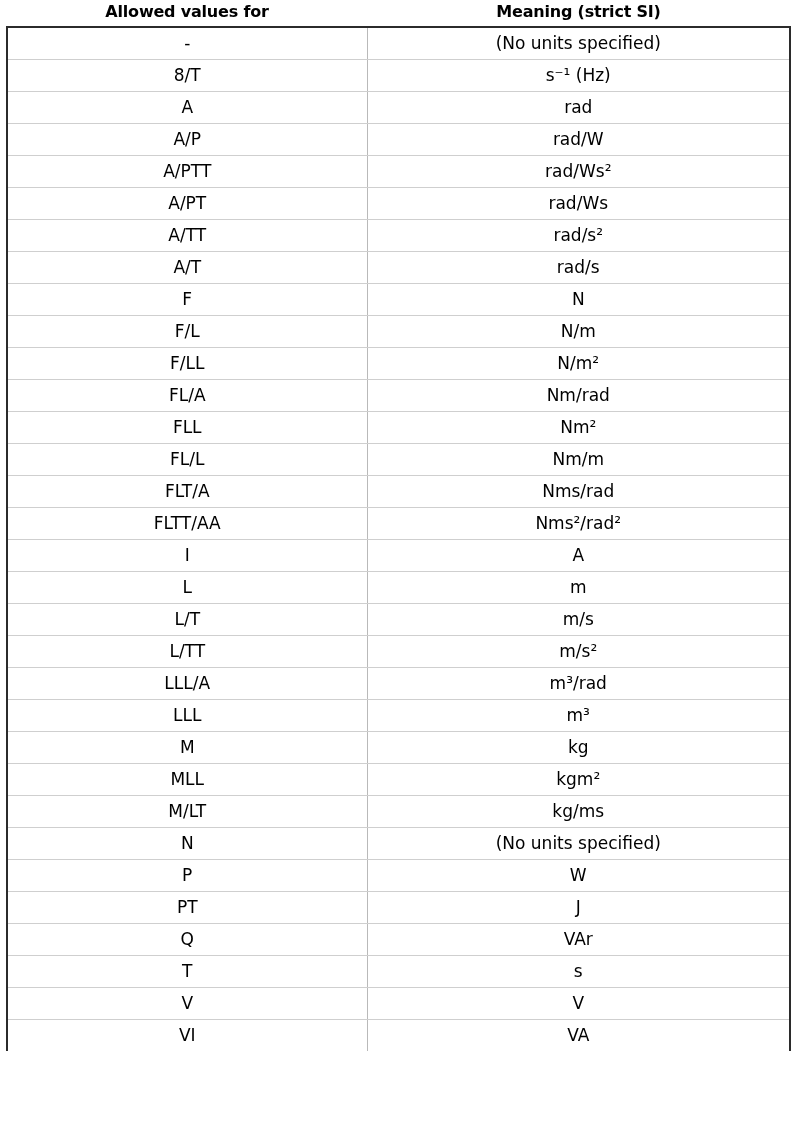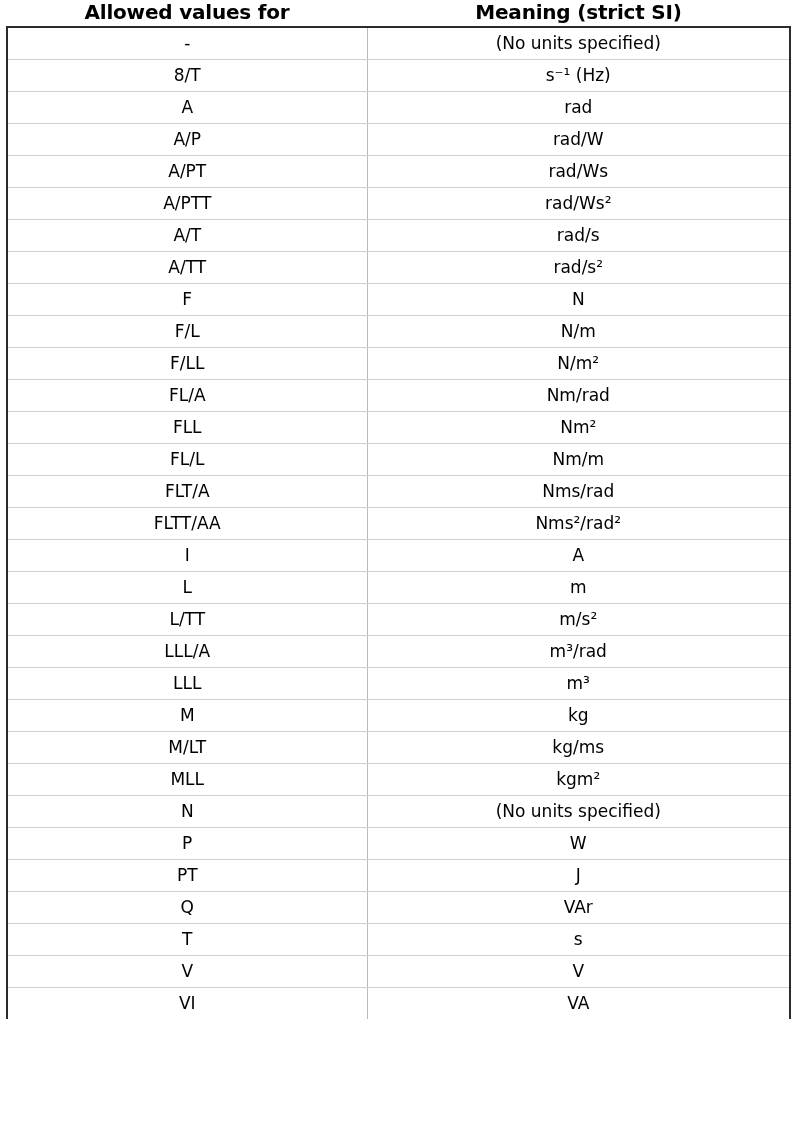--- a/index.html
+++ b/index.html
@@ -23,21 +23,21 @@
   table.units-table {
     border-collapse: collapse;
     width: 783px;
     margin-left: 6px;
     table-layout: fixed;
   }
   table.units-table col.col-left { width: 360px; }
   table.units-table col.col-right { width: 423px; }
 
   thead th {
-    font-size: 20px;
+    font-size: 16px;
     font-weight: bold;
     text-align: center;
     padding: 0 0 4px 0;
     letter-spacing: -0.2px;
     vertical-align: bottom;
     height: 22px;
     line-height: 20px;
     border: none;
     overflow: hidden;
     white-space: nowrap;
@@ -93,36 +93,36 @@
         </tr>
         <tr>
           <td class="cell-left">A</td>
           <td class="cell-right">rad</td>
         </tr>
         <tr>
           <td class="cell-left">A/P</td>
           <td class="cell-right">rad/W</td>
         </tr>
         <tr>
+          <td class="cell-left">A/PTT</td>
+          <td class="cell-right">rad/Ws²</td>
+        </tr>
+        <tr>
           <td class="cell-left">A/PT</td>
           <td class="cell-right">rad/Ws</td>
         </tr>
         <tr>
-          <td class="cell-left">A/PTT</td>
-          <td class="cell-right">rad/Ws²</td>
+          <td class="cell-left">A/TT</td>
+          <td class="cell-right">rad/s²</td>
         </tr>
         <tr>
           <td class="cell-left">A/T</td>
           <td class="cell-right">rad/s</td>
         </tr>
         <tr>
-          <td class="cell-left">A/TT</td>
-          <td class="cell-right">rad/s²</td>
-        </tr>
-        <tr>
           <td class="cell-left">F</td>
           <td class="cell-right">N</td>
         </tr>
         <tr>
           <td class="cell-left">F/L</td>
           <td class="cell-right">N/m</td>
         </tr>
         <tr>
           <td class="cell-left">F/LL</td>
           <td class="cell-right">N/m²</td>
@@ -149,42 +149,46 @@
         </tr>
         <tr>
           <td class="cell-left">I</td>
           <td class="cell-right">A</td>
         </tr>
         <tr>
           <td class="cell-left">L</td>
           <td class="cell-right">m</td>
         </tr>
         <tr>
+          <td class="cell-left">L/T</td>
+          <td class="cell-right">m/s</td>
+        </tr>
+        <tr>
           <td class="cell-left">L/TT</td>
           <td class="cell-right">m/s²</td>
         </tr>
         <tr>
           <td class="cell-left">LLL/A</td>
           <td class="cell-right">m³/rad</td>
         </tr>
         <tr>
           <td class="cell-left">LLL</td>
           <td class="cell-right">m³</td>
         </tr>
         <tr>
           <td class="cell-left">M</td>
           <td class="cell-right">kg</td>
         </tr>
         <tr>
+          <td class="cell-left">MLL</td>
+          <td class="cell-right">kgm²</td>
+        </tr>
+        <tr>
           <td class="cell-left">M/LT</td>
           <td class="cell-right">kg/ms</td>
-        </tr>
-        <tr>
-          <td class="cell-left">MLL</td>
-          <td class="cell-right">kgm²</td>
         </tr>
         <tr>
           <td class="cell-left">N</td>
           <td class="cell-right">(No units specified)</td>
         </tr>
         <tr>
           <td class="cell-left">P</td>
           <td class="cell-right">W</td>
         </tr>
         <tr>

